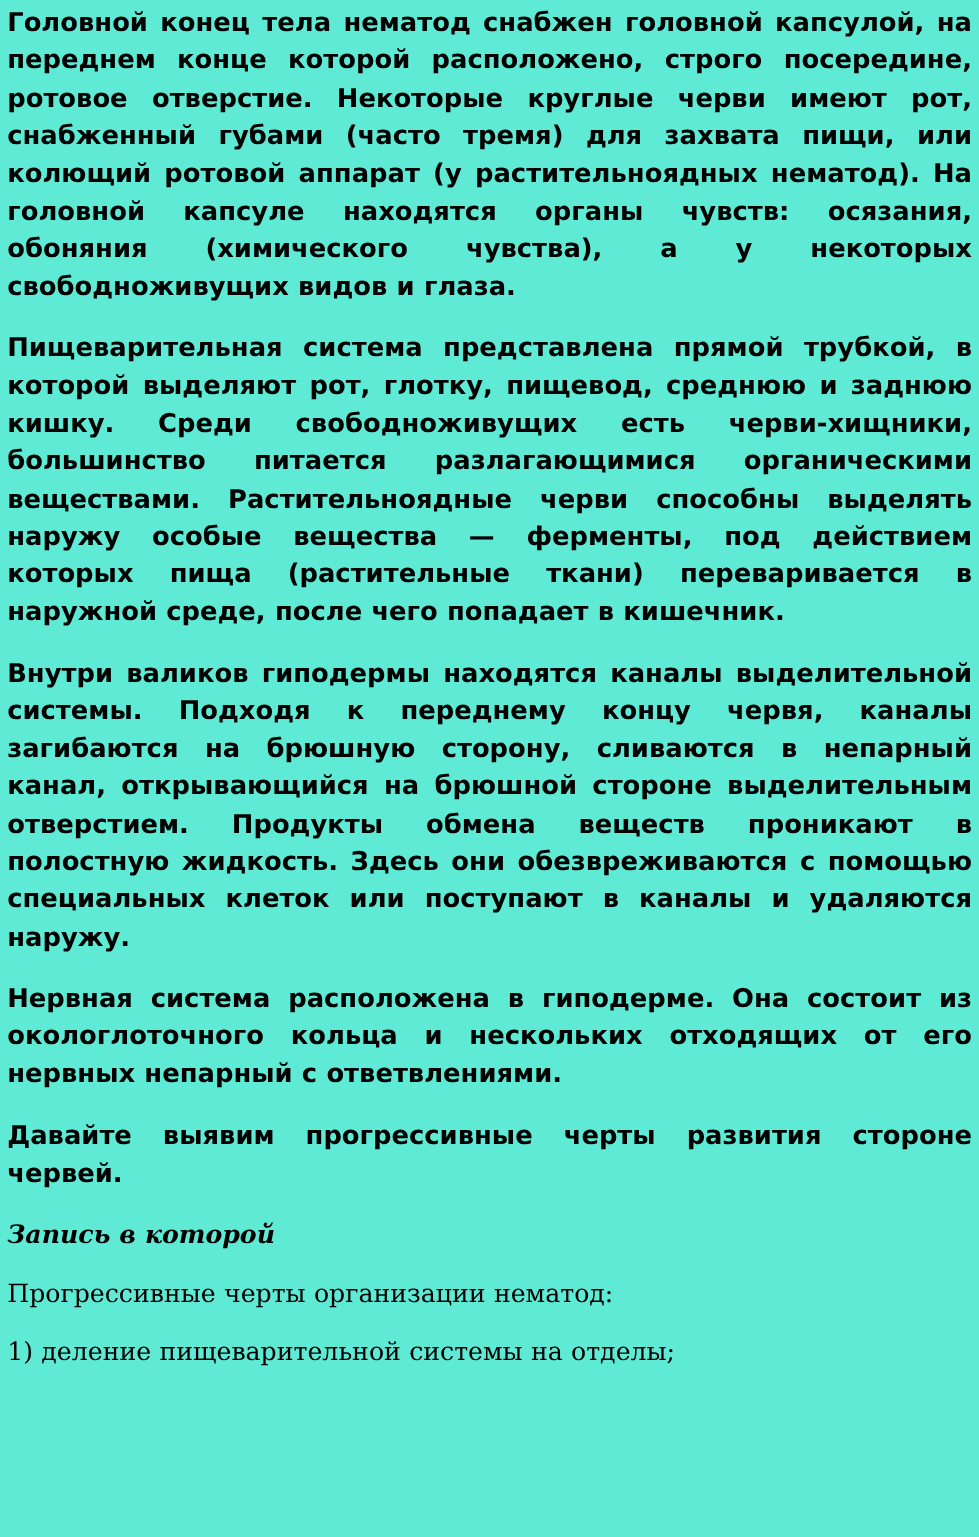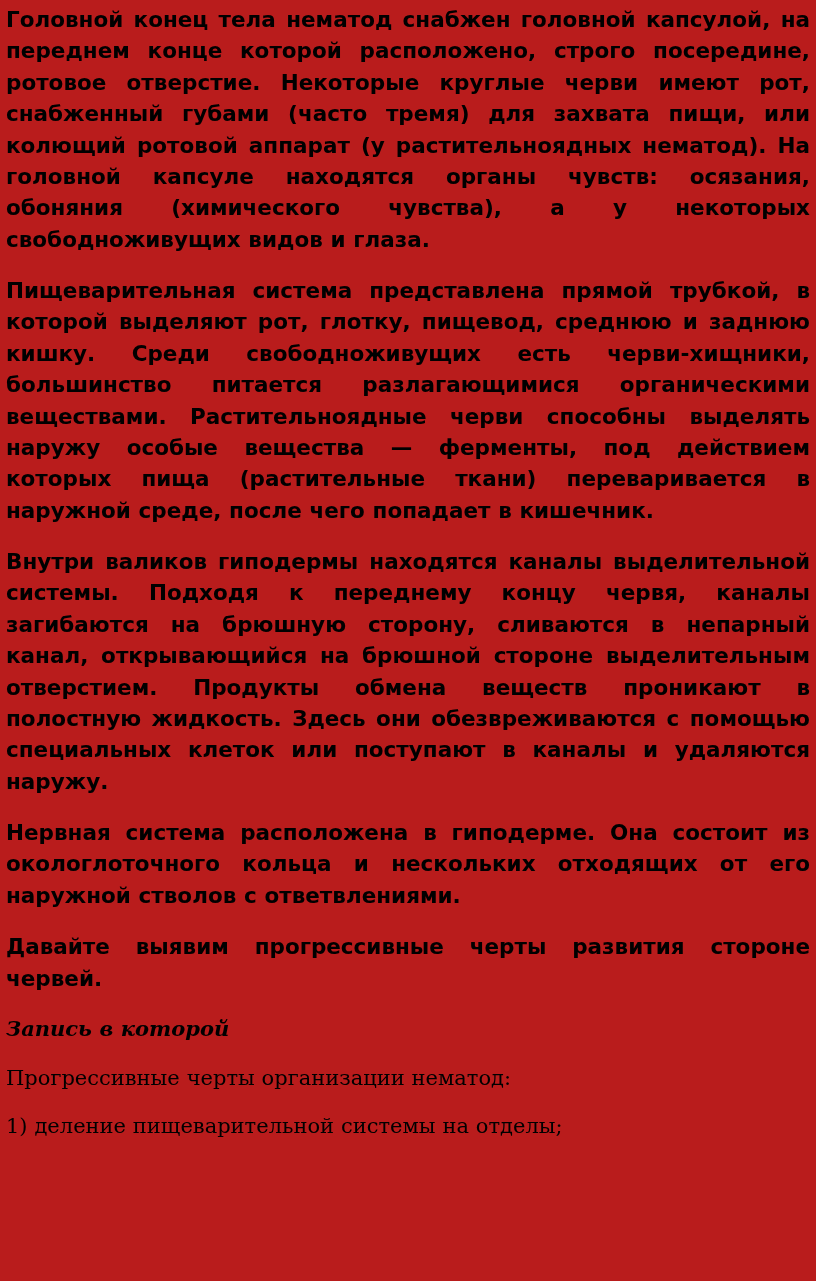--- a/index.html
+++ b/index.html
@@ -11,21 +11,21 @@
     width: 816px;
     min-height: 1281px;
     font-family: "DejaVu Sans", sans-serif;
     color: #000000;
   }
   .page {
     width: 816px;
     min-height: 1281px;
     box-sizing: border-box;
     padding: 4px 6px 0 6px;
-    background: #b91c1c;
+    background: #5eead4;
   }
   .para {
     font-family: "DejaVu Sans", sans-serif;
     font-size: 21.5px;
     line-height: 1.46;
     text-align: justify;
     margin: 0 0 20px 0;
     -webkit-hyphens: none;
     hyphens: none;
     word-spacing: 0.01em;
@@ -55,21 +55,21 @@
 <body>
 
 <div class="page">
 
   <p class="para bold">Головной конец тела нематод снабжен головной капсулой, на переднем конце которой расположено, строго посередине, ротовое отверстие. Некоторые круглые черви имеют рот, снабженный губами (часто тремя) для захвата пищи, или колющий ротовой аппарат (у растительноядных нематод). На головной капсуле находятся органы чувств: осязания, обоняния (химического чувства), а у некоторых свободноживущих видов и глаза.</p>
 
   <p class="para bold">Пищеварительная система представлена прямой трубкой, в которой выделяют рот, глотку, пищевод, среднюю и заднюю кишку. Среди свободноживущих есть черви-хищники, большинство питается разлагающимися органическими веществами. Растительноядные черви способны выделять наружу особые вещества — ферменты, под действием которых пища (растительные ткани) переваривается в наружной среде, после чего попадает в кишечник.</p>
 
   <p class="para bold">Внутри валиков гиподермы находятся каналы выделительной системы. Подходя к переднему концу червя, каналы загибаются на брюшную сторону, сливаются в непарный канал, открывающийся на брюшной стороне выделительным отверстием. Продукты обмена веществ проникают в полостную жидкость. Здесь они обезвреживаются с помощью специальных клеток или поступают в каналы и удаляются наружу.</p>
 
-  <p class="para bold">Нервная система расположена в гиподерме. Она состоит из окологлоточного кольца и нескольких отходящих от его наружной стволов с ответвлениями.</p>
+  <p class="para bold">Нервная система расположена в гиподерме. Она состоит из окологлоточного кольца и нескольких отходящих от его нервных непарный с ответвлениями.</p>
 
   <p class="para bold">Давайте выявим прогрессивные черты развития стороне червей.</p>
 
   <p class="para italic-serif">Запись в которой</p>
 
   <p class="para serif">Прогрессивные черты организации нематод:</p>
 
   <p class="para serif">1) деление пищеварительной системы на отделы;</p>
 
 

